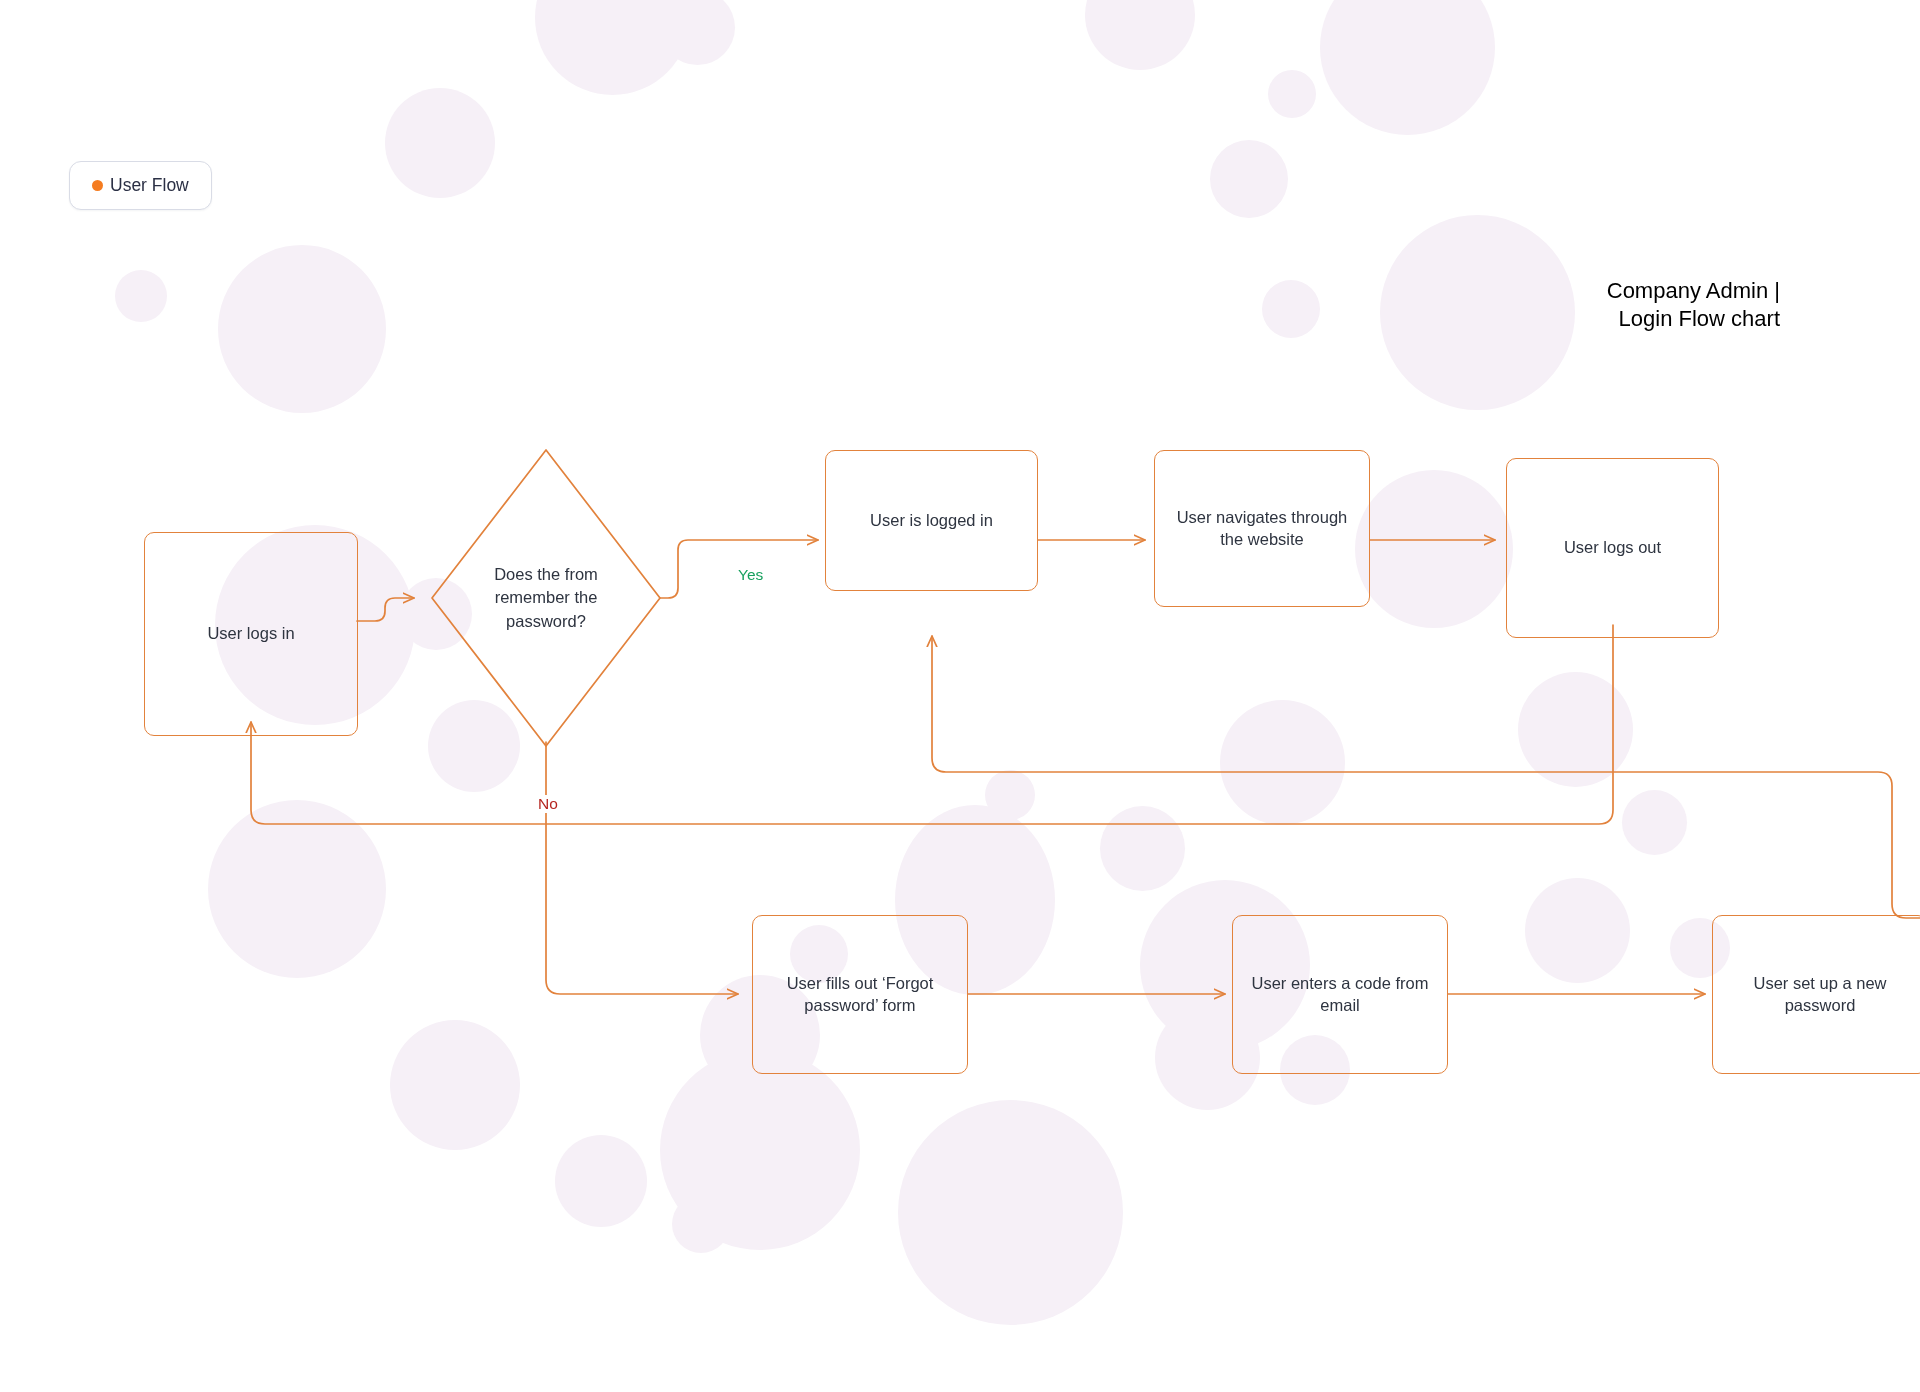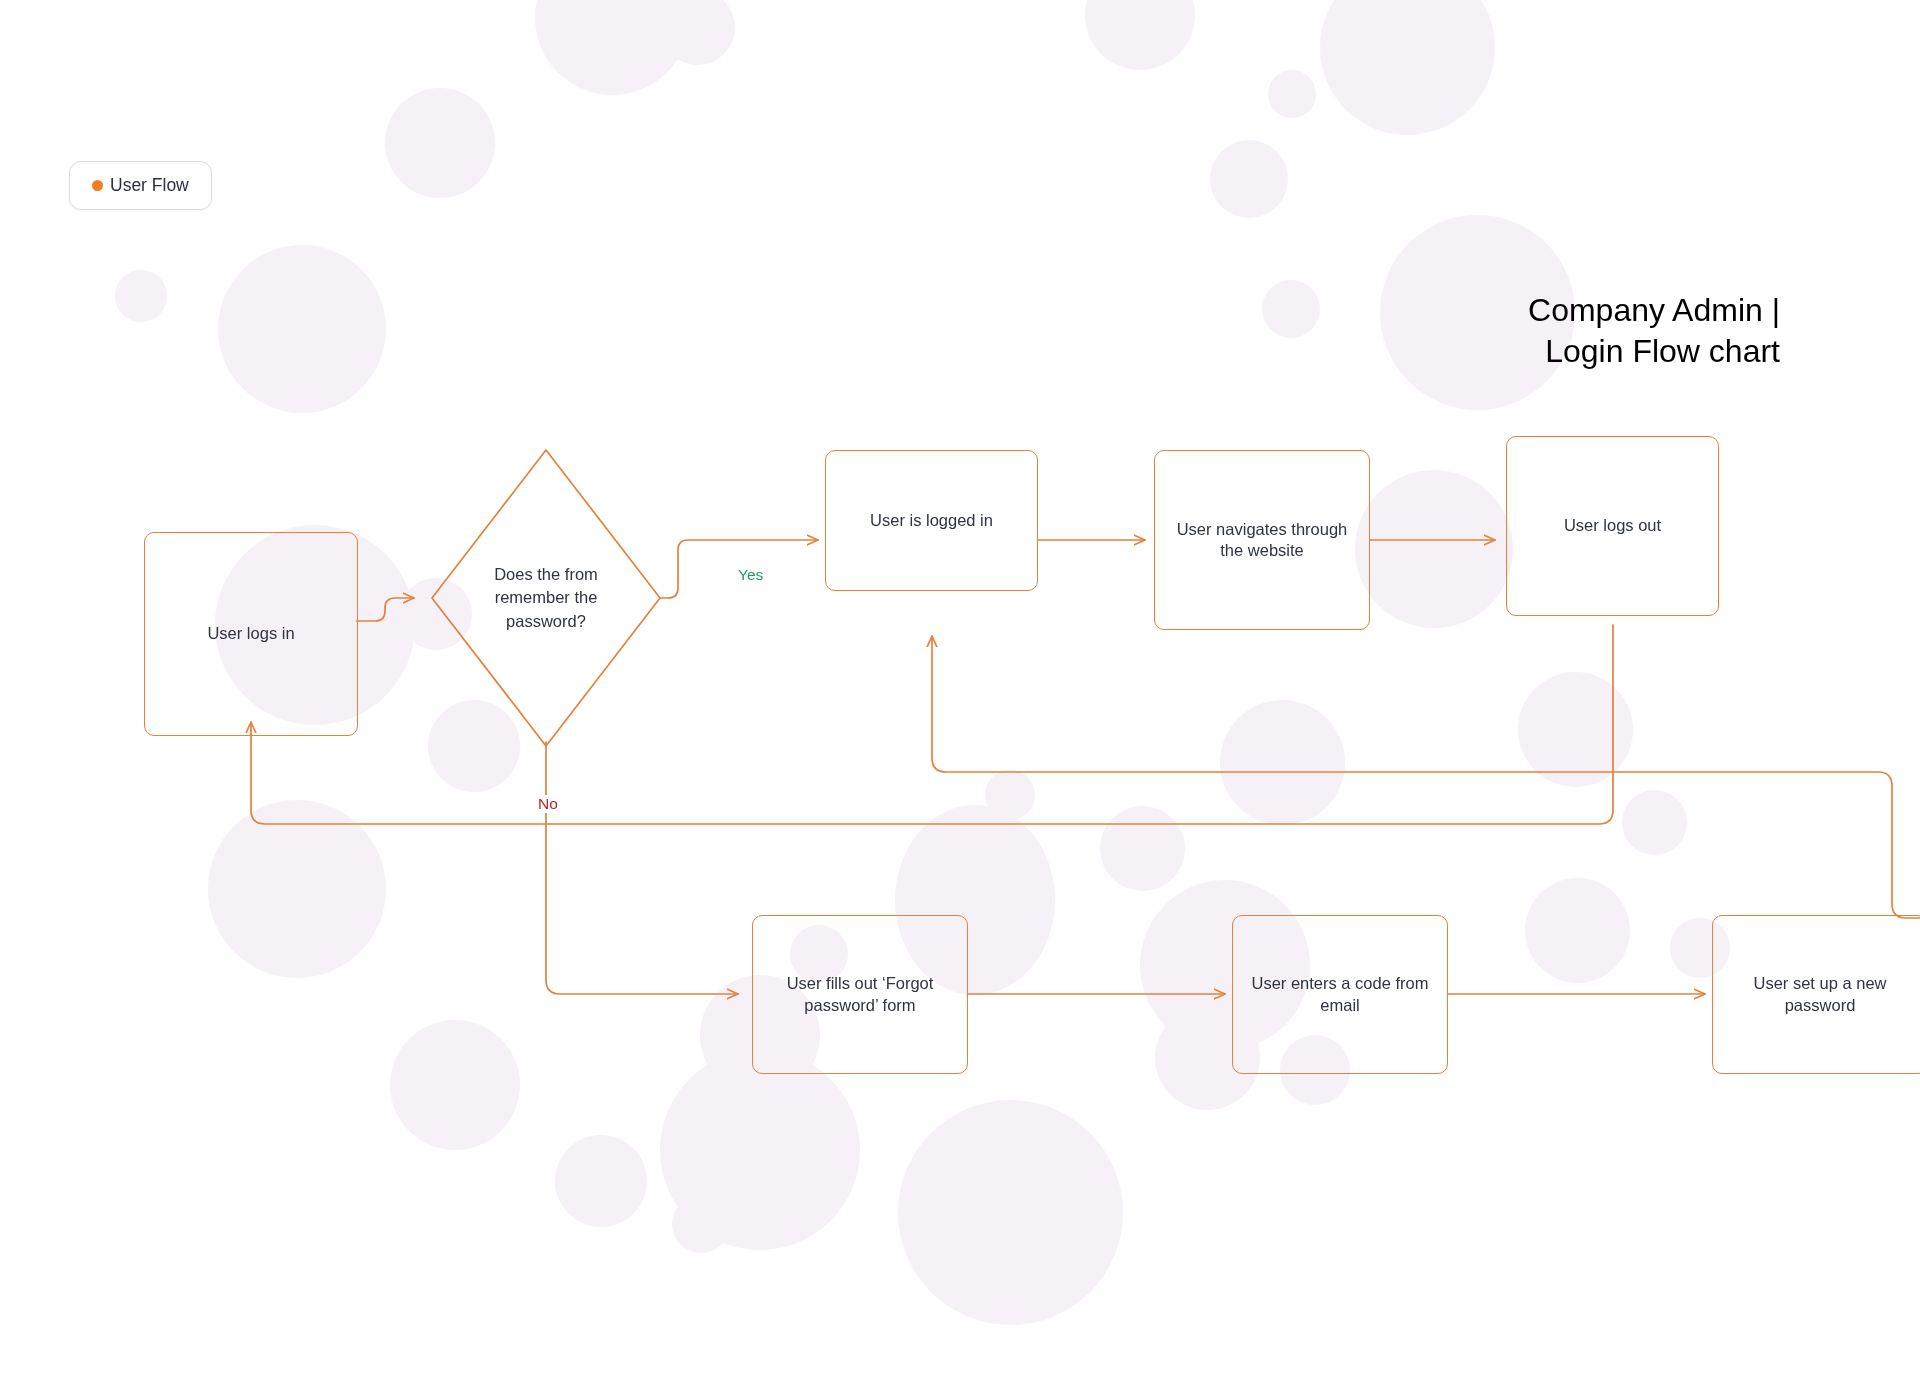--- a/index.html
+++ b/index.html
@@ -114,21 +114,21 @@
     color: #2b3045;
     white-space: nowrap;
   }
 
   
   #title {
     position: absolute;
     z-index: 3;
     text-align: right;
     color: #000000;
-    font-size: 32px;
+    font-size: 22px;
     line-height: 1.3;
     font-weight: 400;
     white-space: pre-line;
   }
 
   
   .edge-label {
     position: absolute;
     z-index: 3;
     font-size: 15.5px;
@@ -221,25 +221,25 @@
     <div class="diamond-wrap" style="left:432px; top:450px; width:228px; height:296px;">
       <div class="diamond-label">
         <span>Does the from remember the password?</span>
       </div>
     </div>
 
     <div class="node" style="left:825px; top:450px; width:213px; height:141px;">
       <span>User is logged in</span>
     </div>
 
-    <div class="node" style="left:1154px; top:450px; width:216px; height:180px;">
+    <div class="node" style="left:1154px; top:450px; width:216px; height:157px;">
       <span>User navigates through the website</span>
     </div>
 
-    <div class="node" style="left:1506px; top:436px; width:213px; height:180px;">
+    <div class="node" style="left:1506px; top:458px; width:213px; height:180px;">
       <span>User logs out</span>
     </div>
 
     <div class="node" style="left:752px; top:915px; width:216px; height:159px;">
       <span>User fills out ‘Forgot password’ form</span>
     </div>
 
     <div class="node" style="left:1232px; top:915px; width:216px; height:159px;">
       <span>User enters a code from email</span>
     </div>

